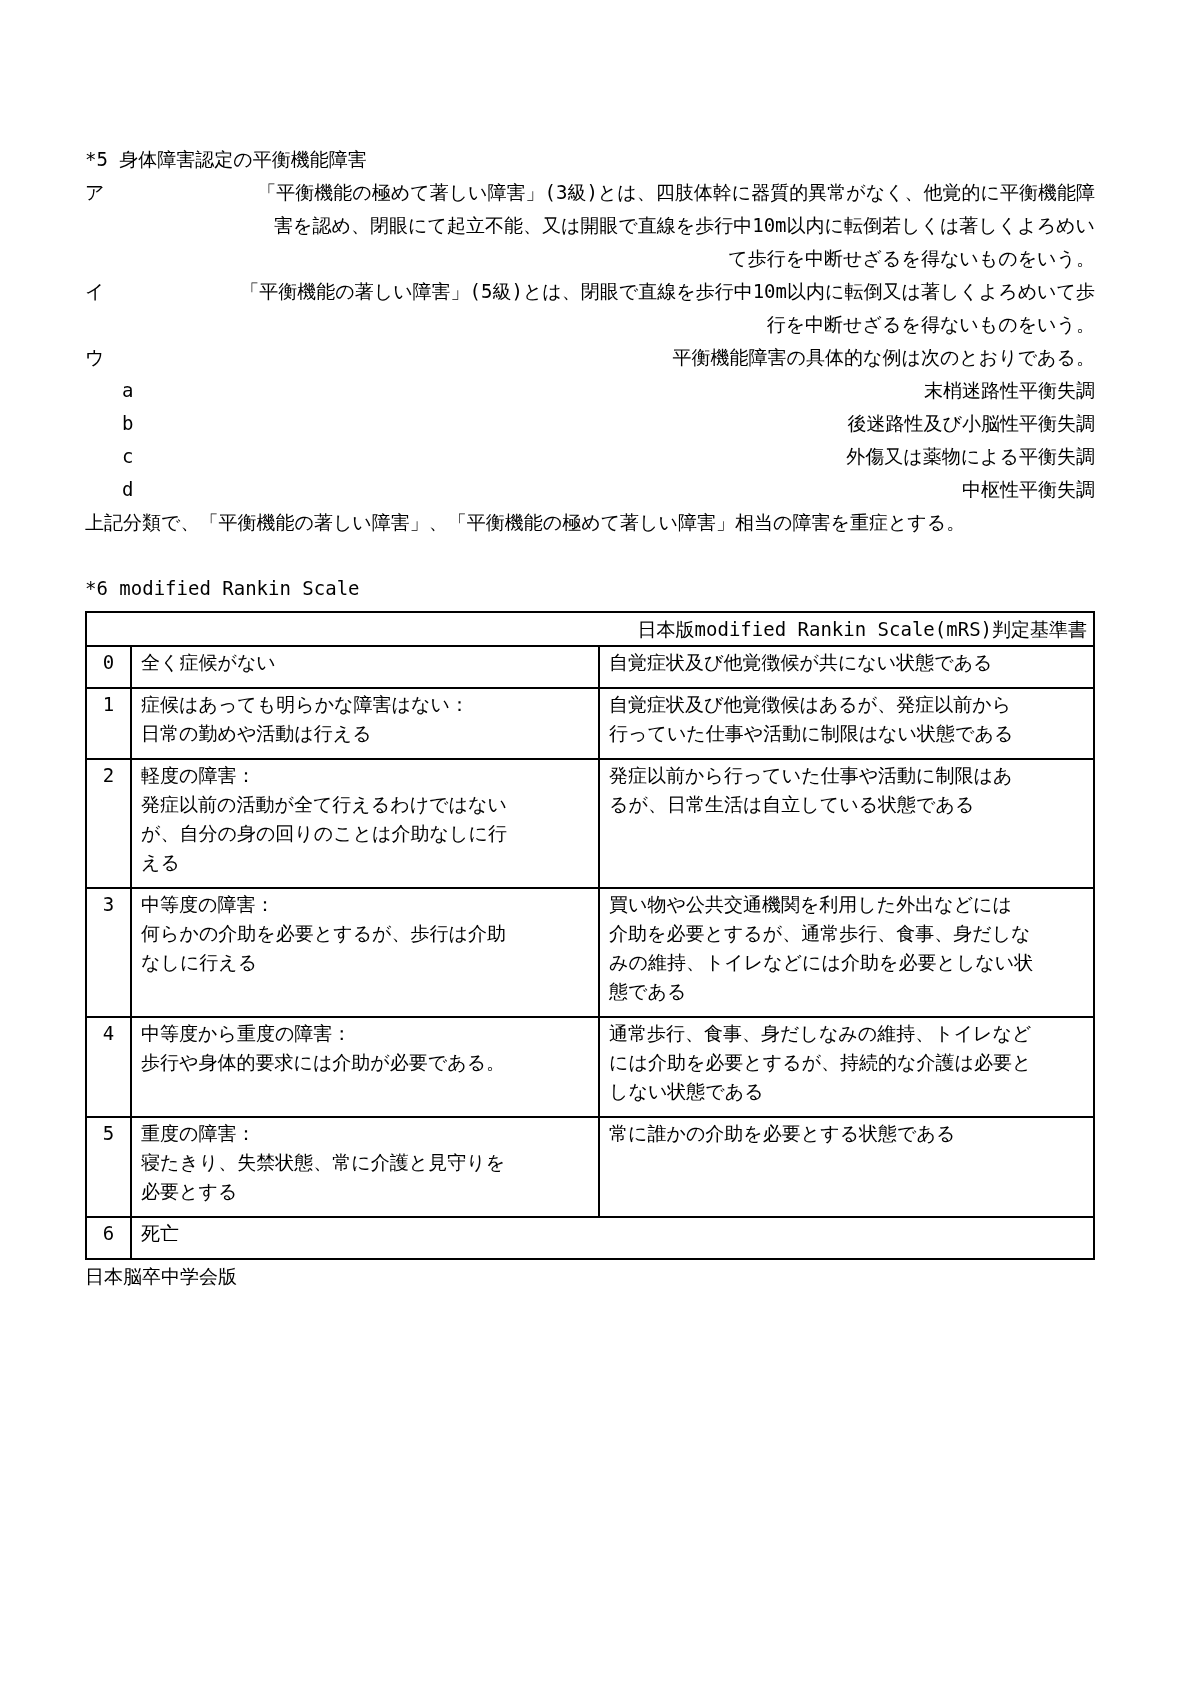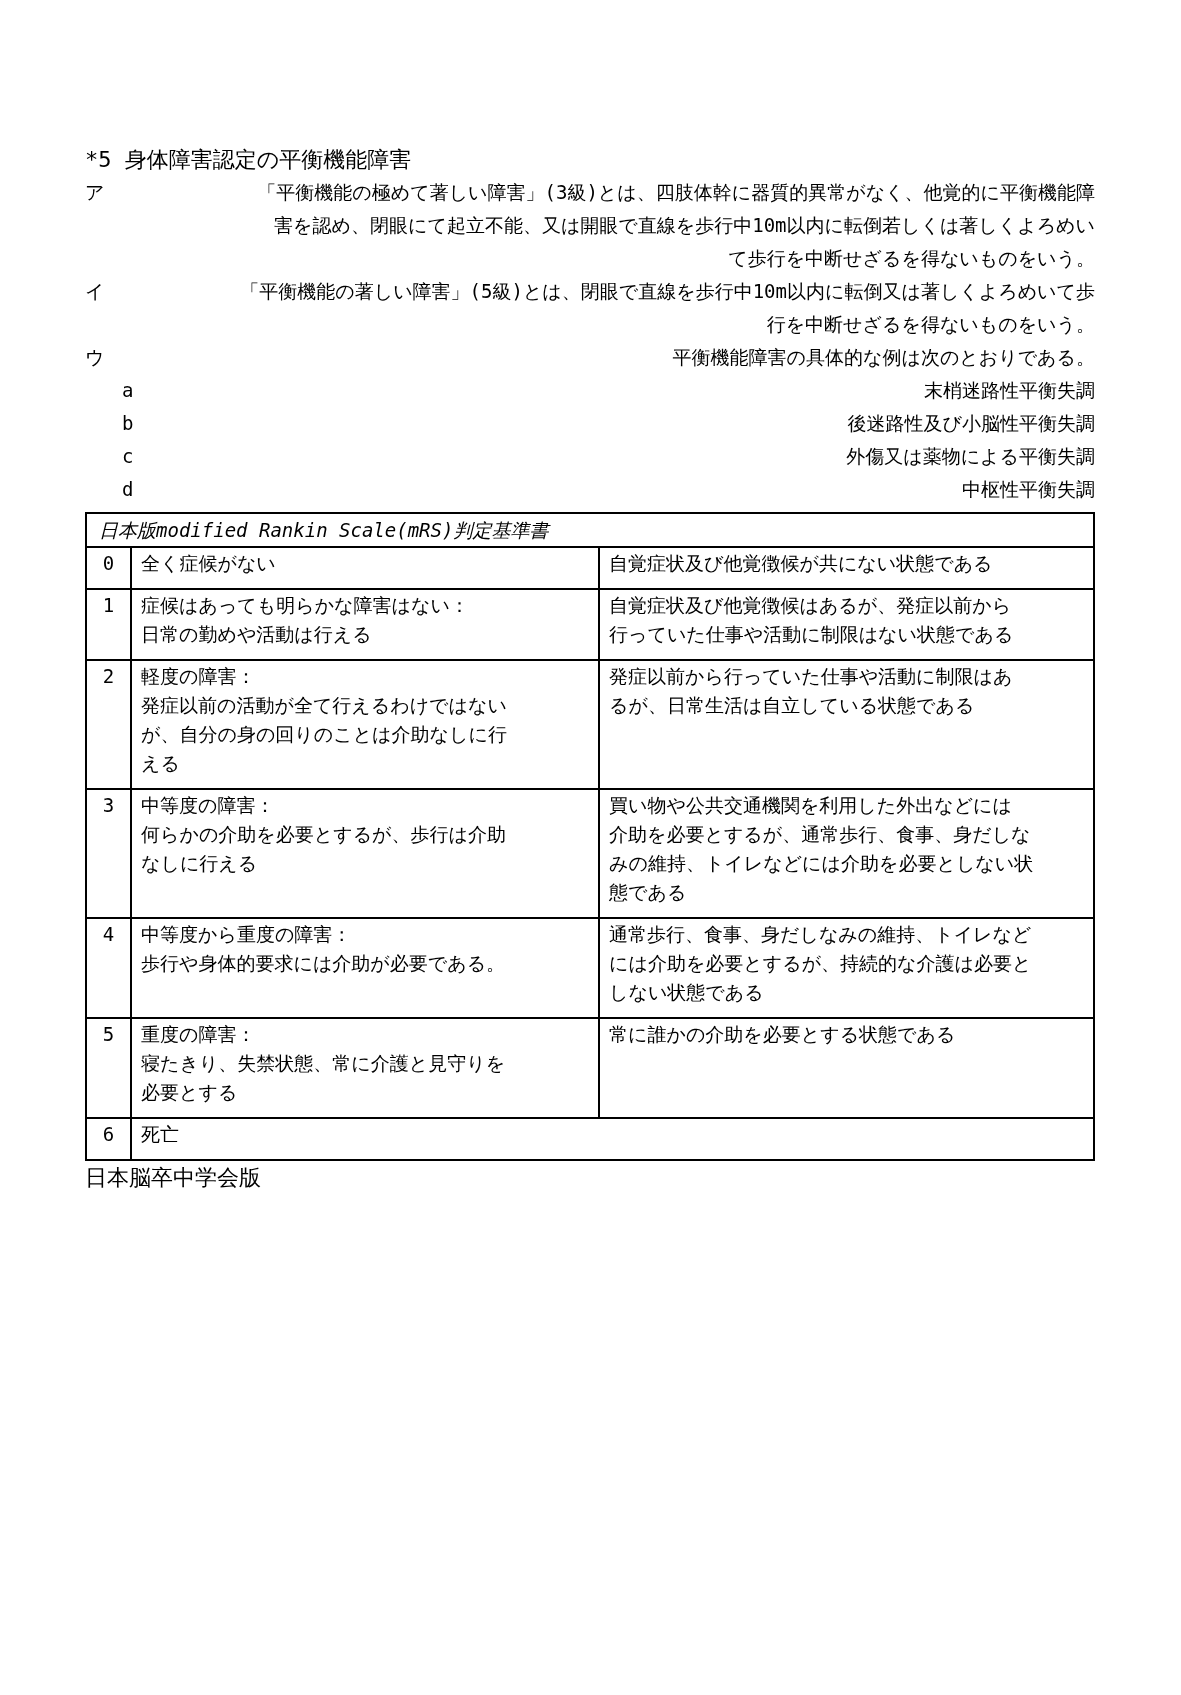--- a/index.html
+++ b/index.html
@@ -6,21 +6,21 @@
   html, body { background: #ffffff; }
   body {
     width: 1181px;
     height: 1695px;
     overflow: hidden;
     color: #000000;
     font-family: "DejaVu Sans Mono", "Liberation Mono", monospace;
   }
   .page { padding: 143px 86px 0 85px; }
   .line {
-    font-size: 22px;
+    font-size: 19px;
     line-height: 33px;
     white-space: pre-line;
     overflow-wrap: break-word;
   }
   .kana-item {
     position: relative;
     padding-left: 75px;
     font-size: 19px;
     line-height: 33px;
   }
@@ -44,25 +44,24 @@
   }
   .mrs td {
     border: 2px solid #000000;
     font-size: 19px;
     vertical-align: top;
   }
   col.c-grade { width: 45px; }
   col.c-desc  { width: 468px; }
   col.c-ref   { width: 495px; }
   .t-title, .t-head {
-    text-align: left;
+    text-align: right;
     vertical-align: middle;
     line-height: 30px;
-    padding: 1px 12px;
-    font-style: italic;
+    padding: 1px 6px;
   }
   .t-grade {
     text-align: center;
     line-height: 29px;
     padding: 1px 0;
   }
   .t-desc, .t-ref {
     line-height: 29px;
     padding: 1px 6px 10px 9px;
     white-space: pre-line;
@@ -105,21 +104,23 @@
   </div>
   <div class="example">
     <span class="letter">c</span>
     <span class="item-text">外傷又は薬物による平衡失調</span>
   </div>
   <div class="example">
     <span class="letter">d</span>
     <span class="item-text">中枢性平衡失調</span>
   </div>
 
+  <p class="line">上記分類で、「平衡機能の著しい障害」、「平衡機能の極めて著しい障害」相当の障害を重症とする。</p>
 
+  <p class="line mrs-heading">*6 modified Rankin Scale</p>
 
   <table class="mrs">
     <colgroup>
       <col class="c-grade">
       <col class="c-desc">
       <col class="c-ref">
     </colgroup>
     <tbody>
       <tr>
         <td colspan="3" class="t-title">日本版modified Rankin Scale(mRS)判定基準書</td>

